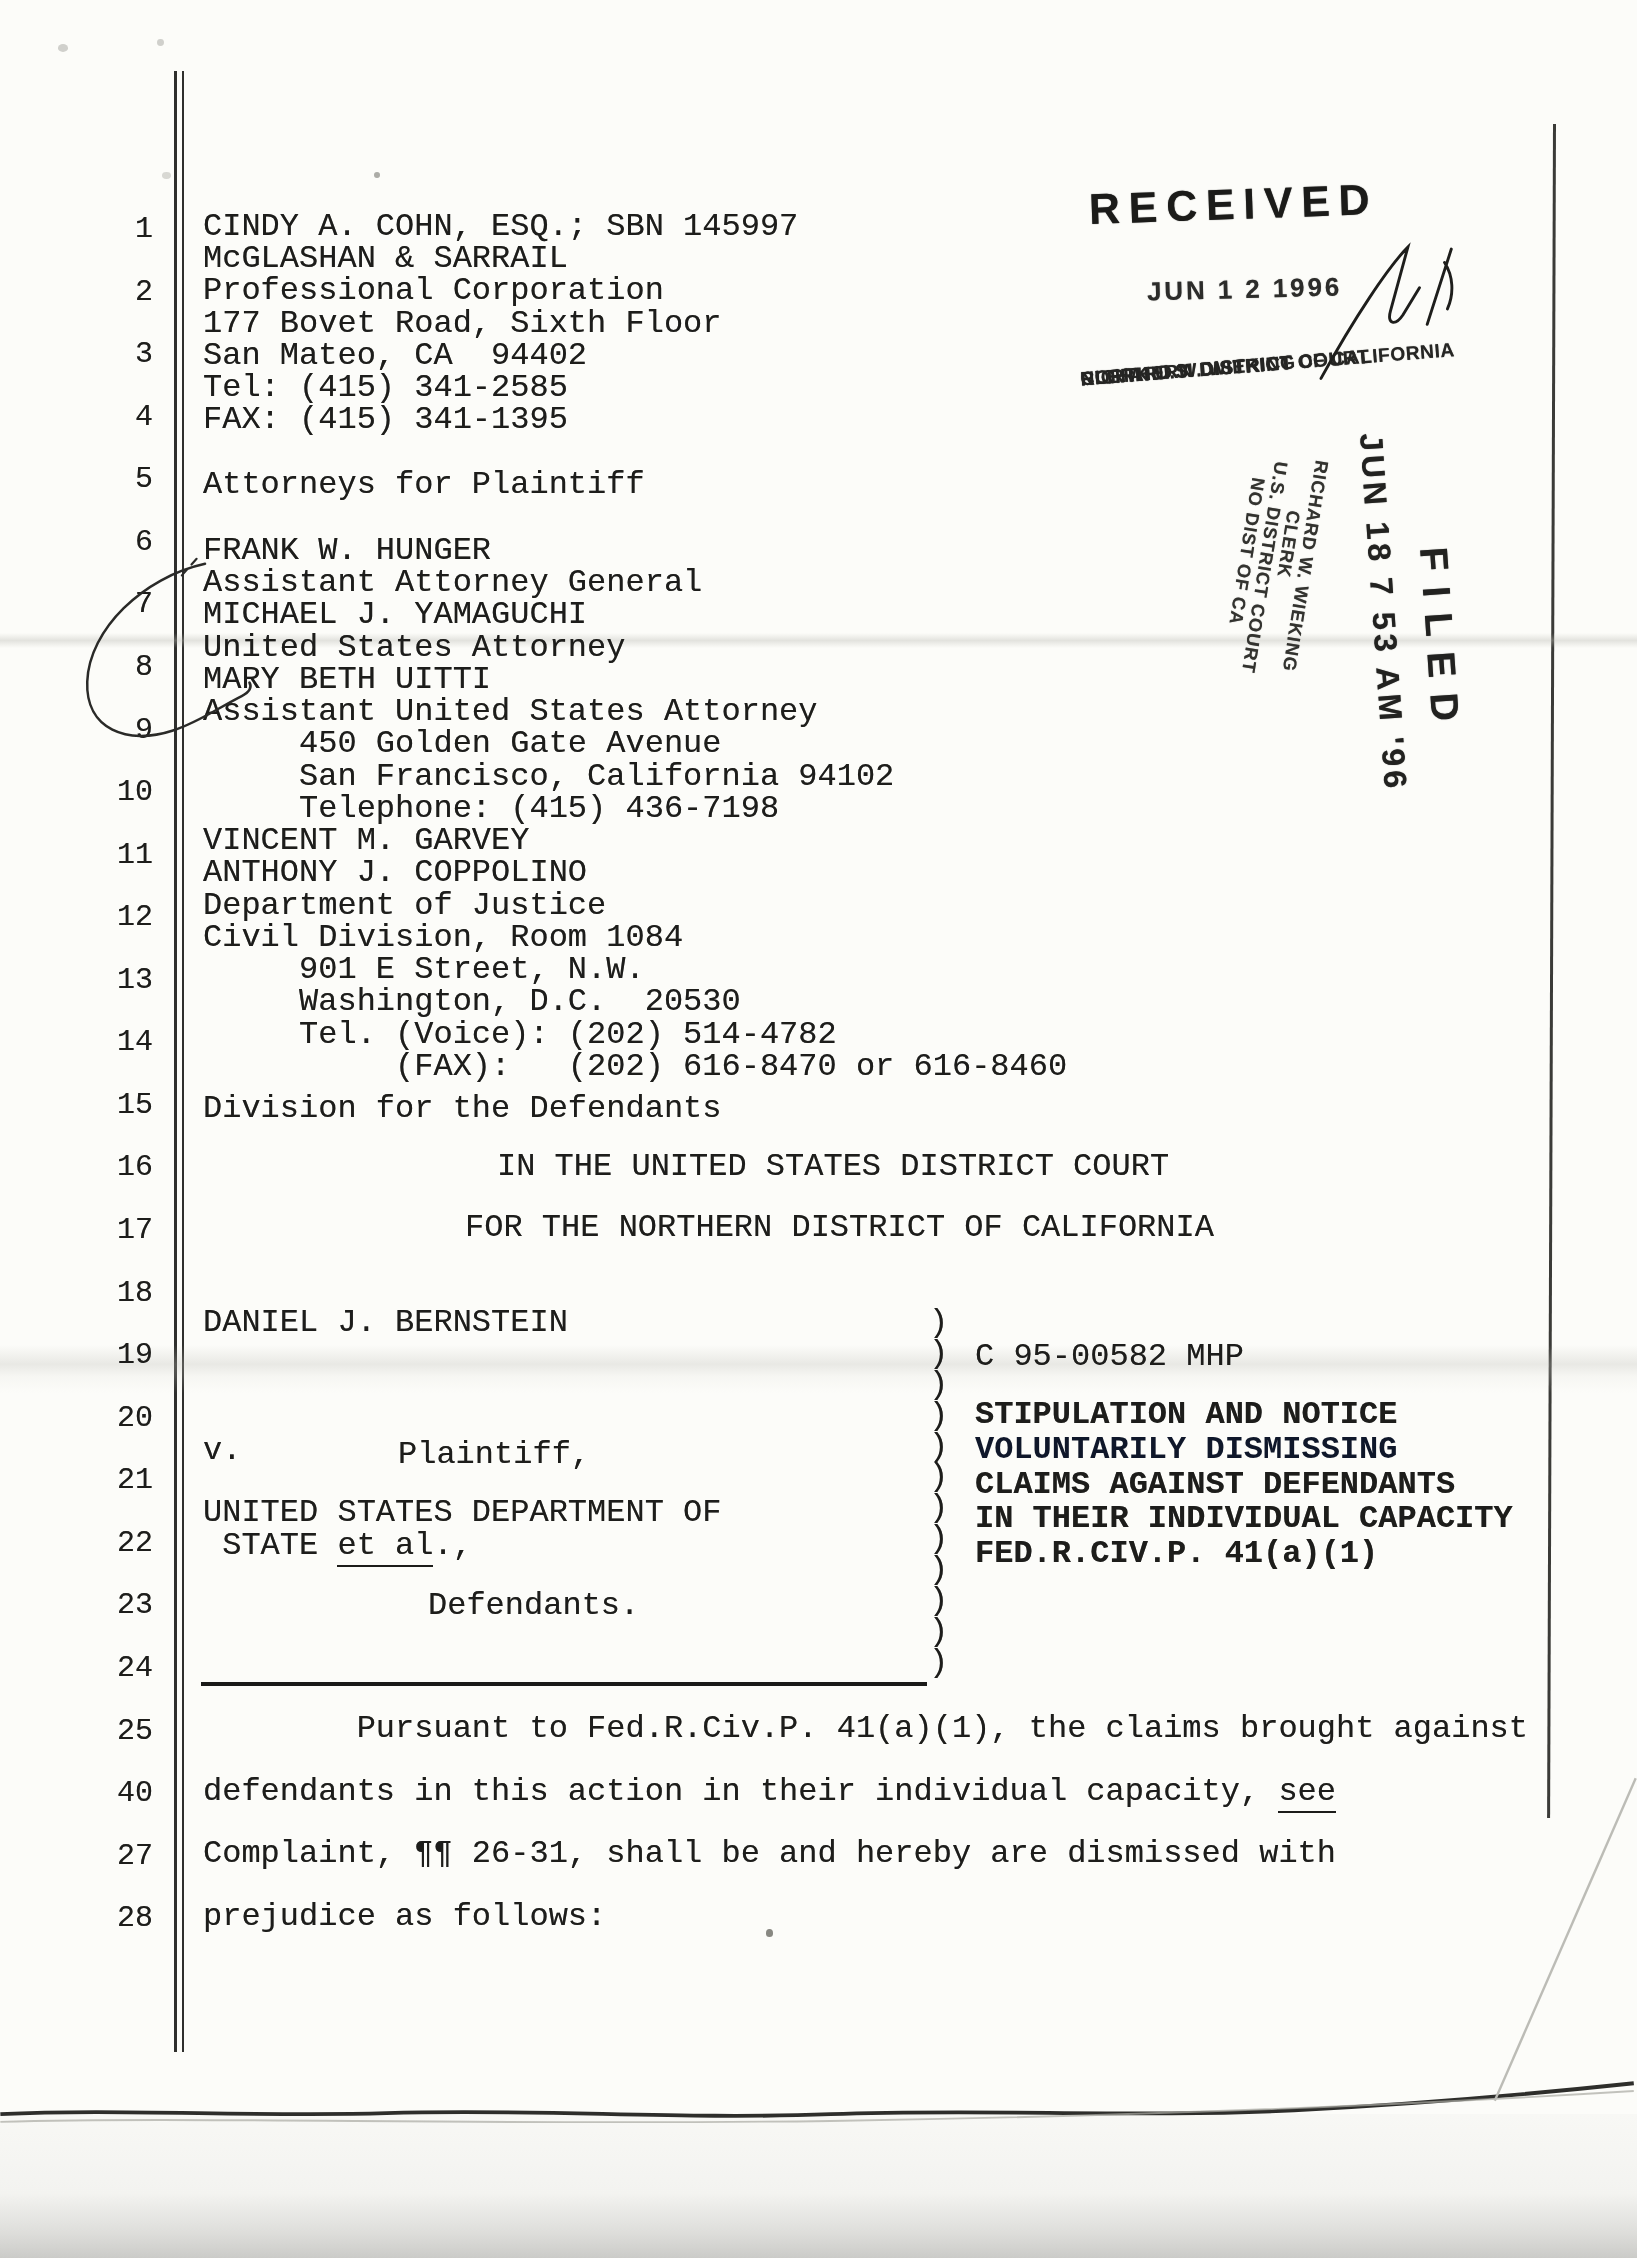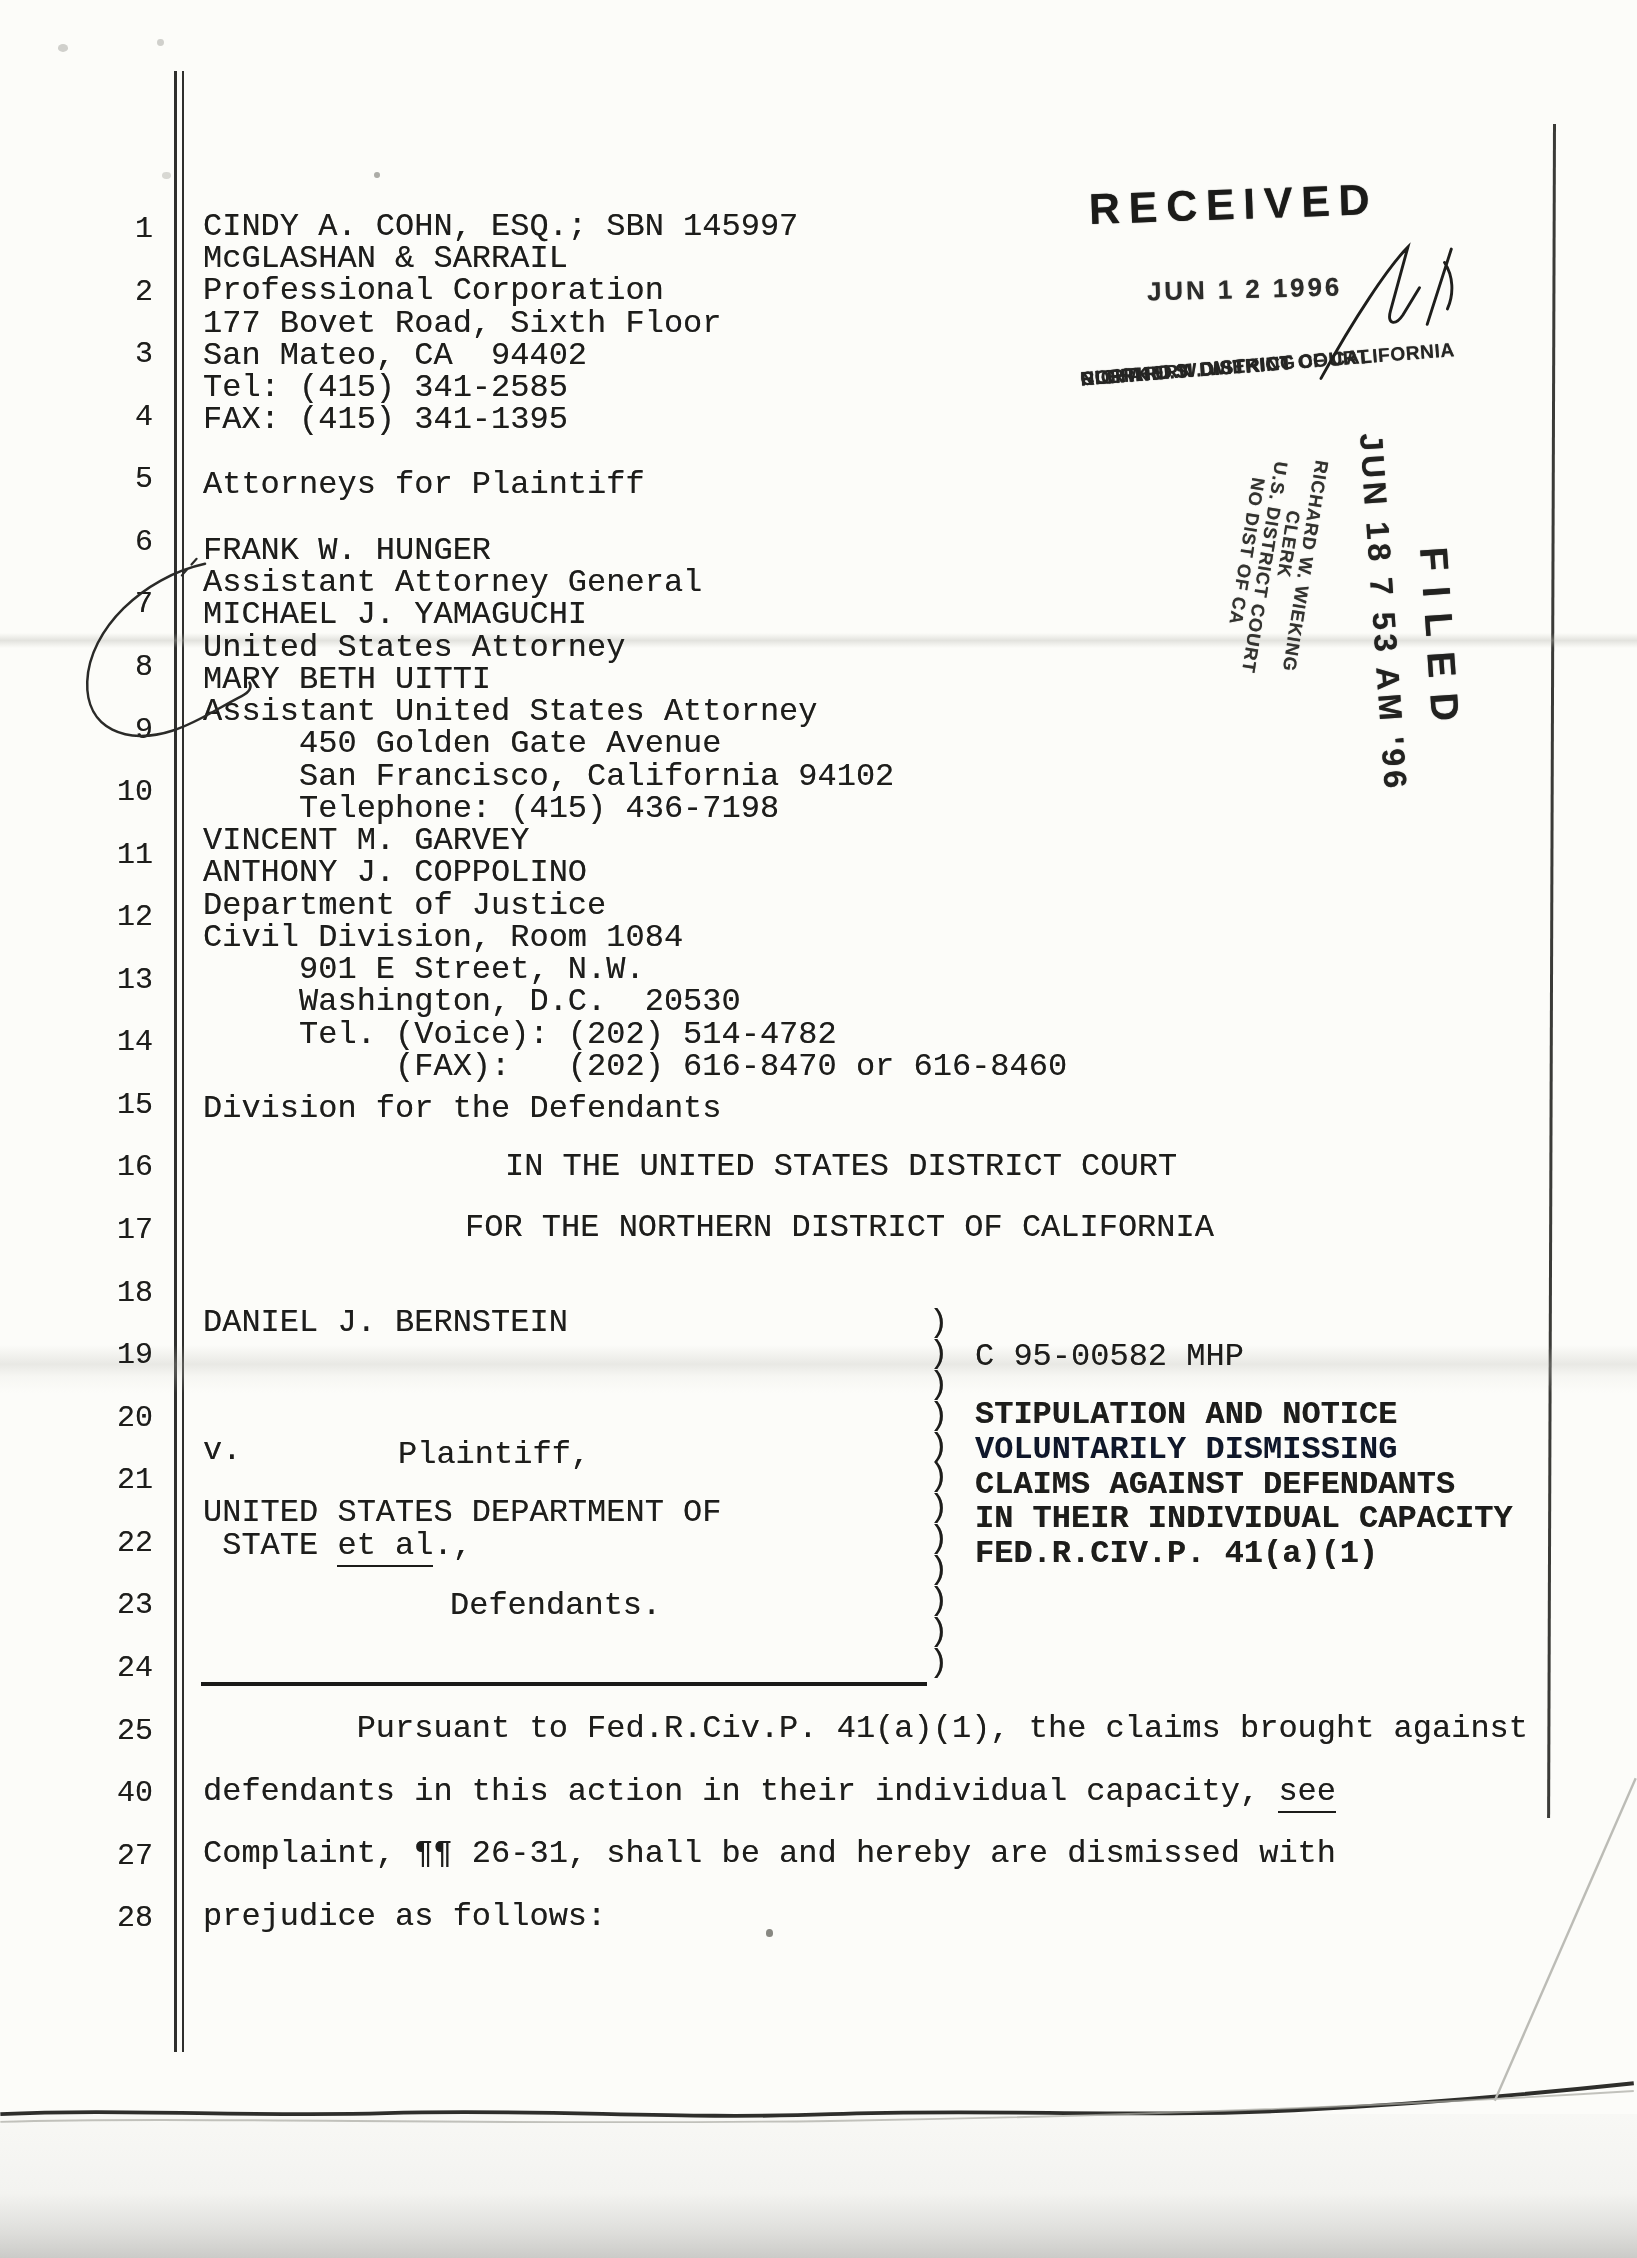--- a/index.html
+++ b/index.html
@@ -110,29 +110,29 @@
     </div>
 
   <div class="mono" style="left:203px;top:209px;"><div class="bline" style="top: 0px;">CINDY A. COHN, ESQ.; SBN 145997</div><div class="bline" style="top: 32px;">McGLASHAN &amp; SARRAIL</div><div class="bline" style="top: 64px;">Professional Corporation</div><div class="bline" style="top: 97px;">177 Bovet Road, Sixth Floor</div><div class="bline" style="top: 129px;">San Mateo, CA  94402</div><div class="bline" style="top: 161px;">Tel: (415) 341-2585</div><div class="bline" style="top: 193px;">FAX: (415) 341-1395</div></div>
 
   <div class="mono" style="left:203px;top:467px;">Attorneys for Plaintiff</div>
 
   <div class="mono" style="left:203px;top:533px;"><div class="bline" style="top: 0px;">FRANK W. HUNGER</div><div class="bline" style="top: 32px;">Assistant Attorney General</div><div class="bline" style="top: 64px;">MICHAEL J. YAMAGUCHI</div><div class="bline" style="top: 97px;">United States Attorney</div><div class="bline" style="top: 129px;">MARY BETH UITTI</div><div class="bline" style="top: 161px;">Assistant United States Attorney</div><div class="bline" style="top: 193px;">     450 Golden Gate Avenue</div><div class="bline" style="top: 226px;">     San Francisco, California 94102</div><div class="bline" style="top: 258px;">     Telephone: (415) 436-7198</div><div class="bline" style="top: 290px;">VINCENT M. GARVEY</div><div class="bline" style="top: 322px;">ANTHONY J. COPPOLINO</div><div class="bline" style="top: 355px;">Department of Justice</div><div class="bline" style="top: 387px;">Civil Division, Room 1084</div><div class="bline" style="top: 419px;">     901 E Street, N.W.</div><div class="bline" style="top: 451px;">     Washington, D.C.  20530</div><div class="bline" style="top: 484px;">     Tel. (Voice): (202) 514-4782</div><div class="bline" style="top: 516px;">          (FAX):   (202) 616-8470 or 616-8460</div></div>
 
   <div class="mono" style="left:203px;top:1091px;">Division for the Defendants</div>
 
-  <div class="mono" style="left:497px;top:1149px;margin-left:8px;">IN THE UNITED STATES DISTRICT COURT</div>
+  <div class="mono" style="left:497px;top:1149px;">IN THE UNITED STATES DISTRICT COURT</div>
   <div class="mono" style="left:465px;top:1210px;">FOR THE NORTHERN DISTRICT OF CALIFORNIA</div>
 
   <div class="mono" style="left:203px;top:1305px;">DANIEL J. BERNSTEIN</div>
   <div class="mono" style="left:398px;top:1437px;">Plaintiff,</div>
   <div class="mono" style="left:203px;top:1433px;">v.</div>
   <div class="mono" style="left:203px;top:1495px;text-align:center;">UNITED STATES DEPARTMENT OF</div>
   <div class="mono" style="left:203px;top:1528px;"><span> STATE </span><span class="ul">et al</span><span>.,</span></div>
-  <div class="mono" style="left:450px;top:1588px;">Defendants.</div>
+  <div class="mono" style="left:428px;top:1588px;">Defendants.</div>
   <div class="cap-underline"></div>
 
   <div class="mono" style="left:929px;top:1305px;"><div class="bline" style="top: 0px;">)</div><div class="bline" style="top: 31px;">)</div><div class="bline" style="top: 62px;">)</div><div class="bline" style="top: 93px;">)</div><div class="bline" style="top: 124px;">)</div><div class="bline" style="top: 154px;">)</div><div class="bline" style="top: 185px;">)</div><div class="bline" style="top: 216px;">)</div><div class="bline" style="top: 247px;">)</div><div class="bline" style="top: 278px;">)</div><div class="bline" style="top: 309px;">)</div><div class="bline" style="top: 340px;">)</div></div>
 
   <div class="mono" style="left:975px;top:1339px;">C 95-00582 MHP</div>
   <div class="mono bold titleblock" style="left:975px;top:1397px;"><div class="bline" style="top: 0px;">STIPULATION AND NOTICE</div><div class="bline" style="top: 35px;">VOLUNTARILY DISMISSING</div><div class="bline" style="top: 70px;">CLAIMS AGAINST DEFENDANTS</div><div class="bline" style="top: 104px;">IN THEIR INDIVIDUAL CAPACITY</div><div class="bline" style="top: 139px;">FED.R.CIV.P. 41(a)(1)</div></div>
 
   <div class="mono" style="left:203px;top:1711px;">        Pursuant to Fed.R.Civ.P. 41(a)(1), the claims brought against</div>
   <div class="mono" style="left:203px;top:1774px;"><span>defendants in this action in their individual capacity, </span><span class="ul">see</span></div>
   <div class="mono" style="left:203px;top:1836px;">Complaint, ¶¶ 26-31, shall be and hereby are dismissed with</div>

